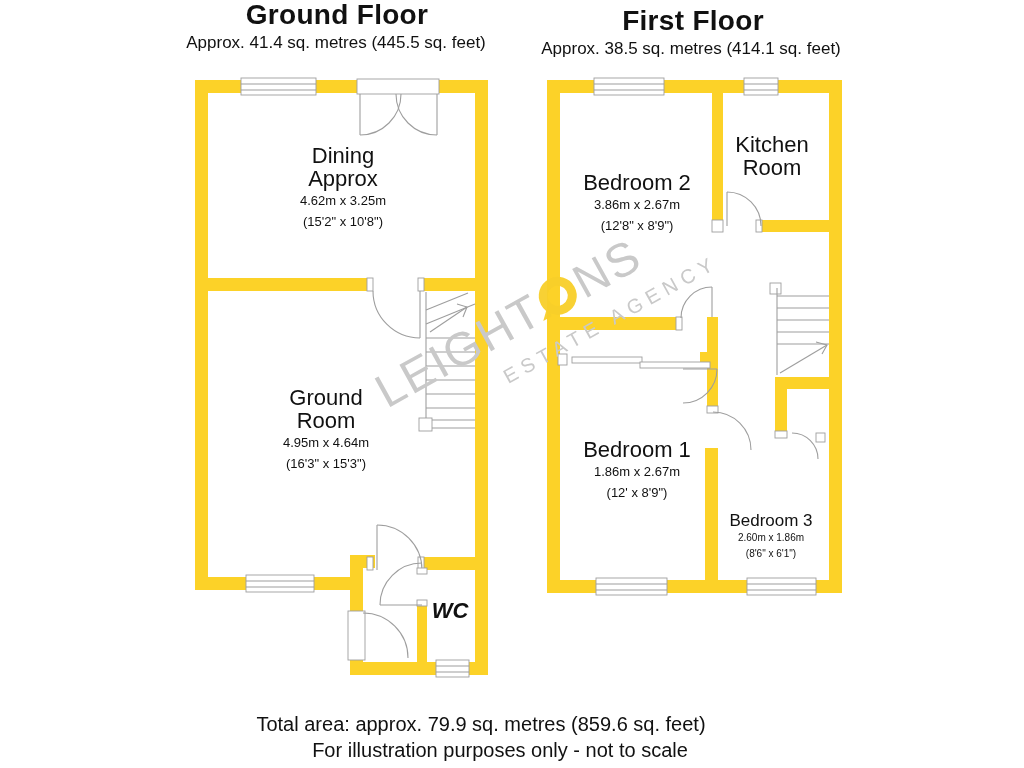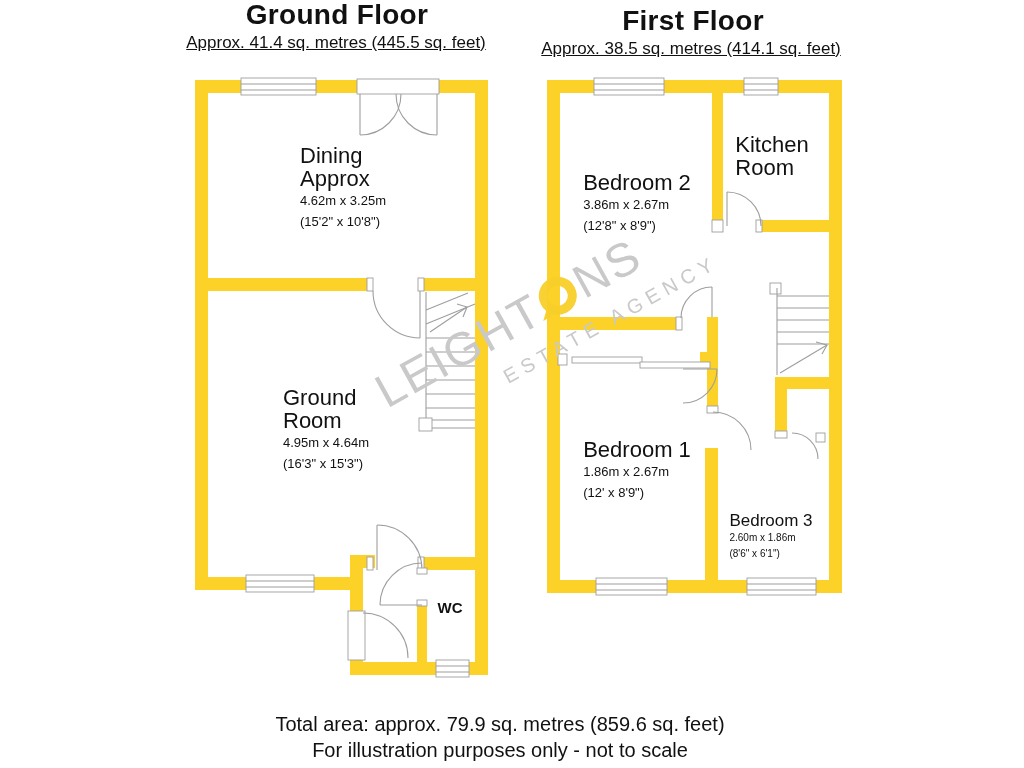--- a/index.html
+++ b/index.html
@@ -8,28 +8,28 @@
     background:#ffffff;color:#111;
     font-family:"Liberation Sans", sans-serif;
   }
   .plan-svg{position:absolute;left:0;top:0;z-index:1;}
   
   .wall{fill:#FCD228;}
   .ln{stroke:#9E9E9E;stroke-width:1.1;fill:none;}
   .wht{fill:#ffffff;stroke:#9E9E9E;stroke-width:0.9;}
   
   .label,.room-label{position:absolute;transform:translateX(-50%);
-    white-space:nowrap;z-index:4;line-height:1;}
+    text-align:center;white-space:nowrap;z-index:4;line-height:1;}
   .title{font-size:28px;font-weight:bold;letter-spacing:.3px;}
-  .subtitle{font-size:17px;text-decoration:underline;}
+  .subtitle{font-size:17px;}
   .rn{font-size:22px;font-weight:normal;line-height:23px;}
   .rd{font-size:13px;line-height:21px;}
   .small .rn{font-size:17px;line-height:18px;margin-top:31px;}
   .small .rd{font-size:10px;line-height:16px;}
-  .wc-label{font-size:15px;font-weight:bold;}
+  .wc-label{font-size:22px;font-weight:bold;font-style:italic;}
   .footer-line{font-size:20px;}
   
   .watermark{position:absolute;left:390px;top:368px;z-index:3;
     transform:rotate(-29deg);transform-origin:0 46px;color:#C9C9C9;}
   .wm-line1{font-size:47px;letter-spacing:2px;display:flex;align-items:center;height:47px;}
   .wm-ring{display:inline-block;width:20px;height:20px;border:9px solid #F8CF2A;
     border-radius:50%;margin:0 3px;position:relative;opacity:.95;}
   .wm-ring::after{content:"";position:absolute;left:-12px;bottom:-12px;width:0;height:0;
     border:7px solid transparent;border-left-color:#F8CF2A;transform:rotate(45deg);}
   .wm-line2{font-size:20px;letter-spacing:6px;margin:12px 0 0 118px;}
@@ -229,14 +229,14 @@
 
 <div class="watermark">
   <div class="wm-line1">
     <span>LEIGHT</span>
     <span class="wm-ring"></span>
     <span>NS</span>
   </div>
   <div class="wm-line2">ESTATE AGENCY</div>
 </div>
 
-<div class="label footer-line" style="left:500px;top:714px">Total area: approx. 79.9 sq. metres (859.6 sq. feet)</div>
+<div class="label footer-line" style="left:481px;top:714px">Total area: approx. 79.9 sq. metres (859.6 sq. feet)</div>
 <div class="label footer-line" style="left:500px;top:740px">For illustration purposes only - not to scale</div>
 
 </body></html>

